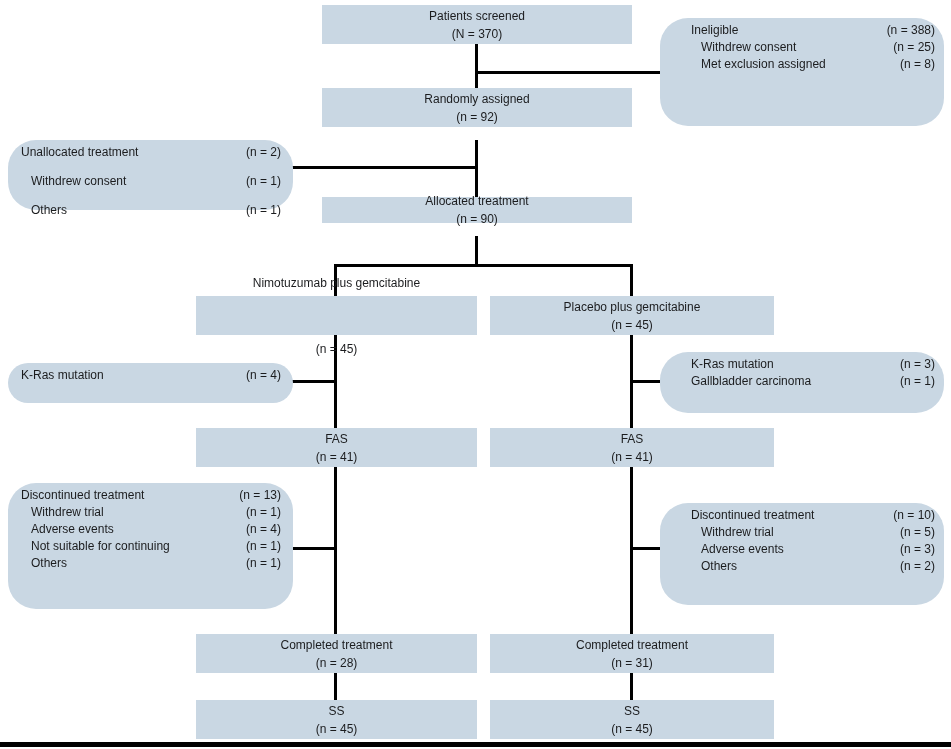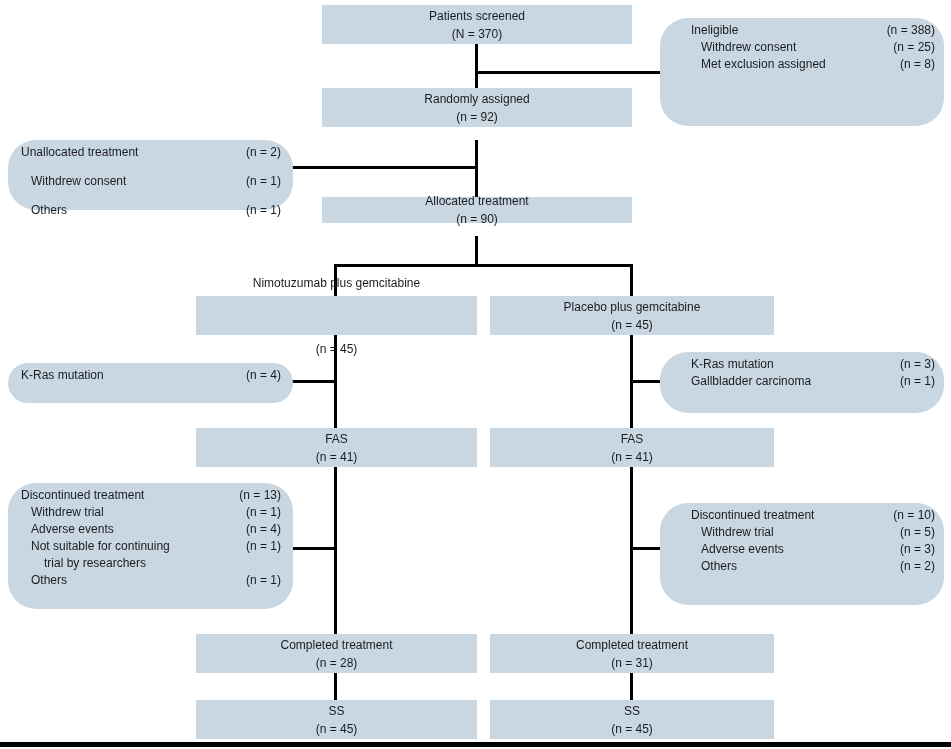--- a/index.html
+++ b/index.html
@@ -167,24 +167,20 @@
     </div>
     <div class="row">
       <span class="i1">Adverse events</span>
       <span class="val">(n = 4)</span>
     </div>
     <div class="row">
       <span class="i1">Not suitable for continuing</span>
       <span class="val">(n = 1)</span>
     </div>
     <div class="row">
-      <span class="i2">trial by researchers</span>
-      <span class="val"></span>
-    </div>
-    <div class="row">
       <span class="i1">Others</span>
       <span class="val">(n = 1)</span>
     </div>
   </div>
 
   <div class="box side-box right-pad" style="left:660px; top:503px; width:284px; height:102px;">
     <div class="row">
       <span>Discontinued treatment</span>
       <span class="val">(n = 10)</span>
     </div>

